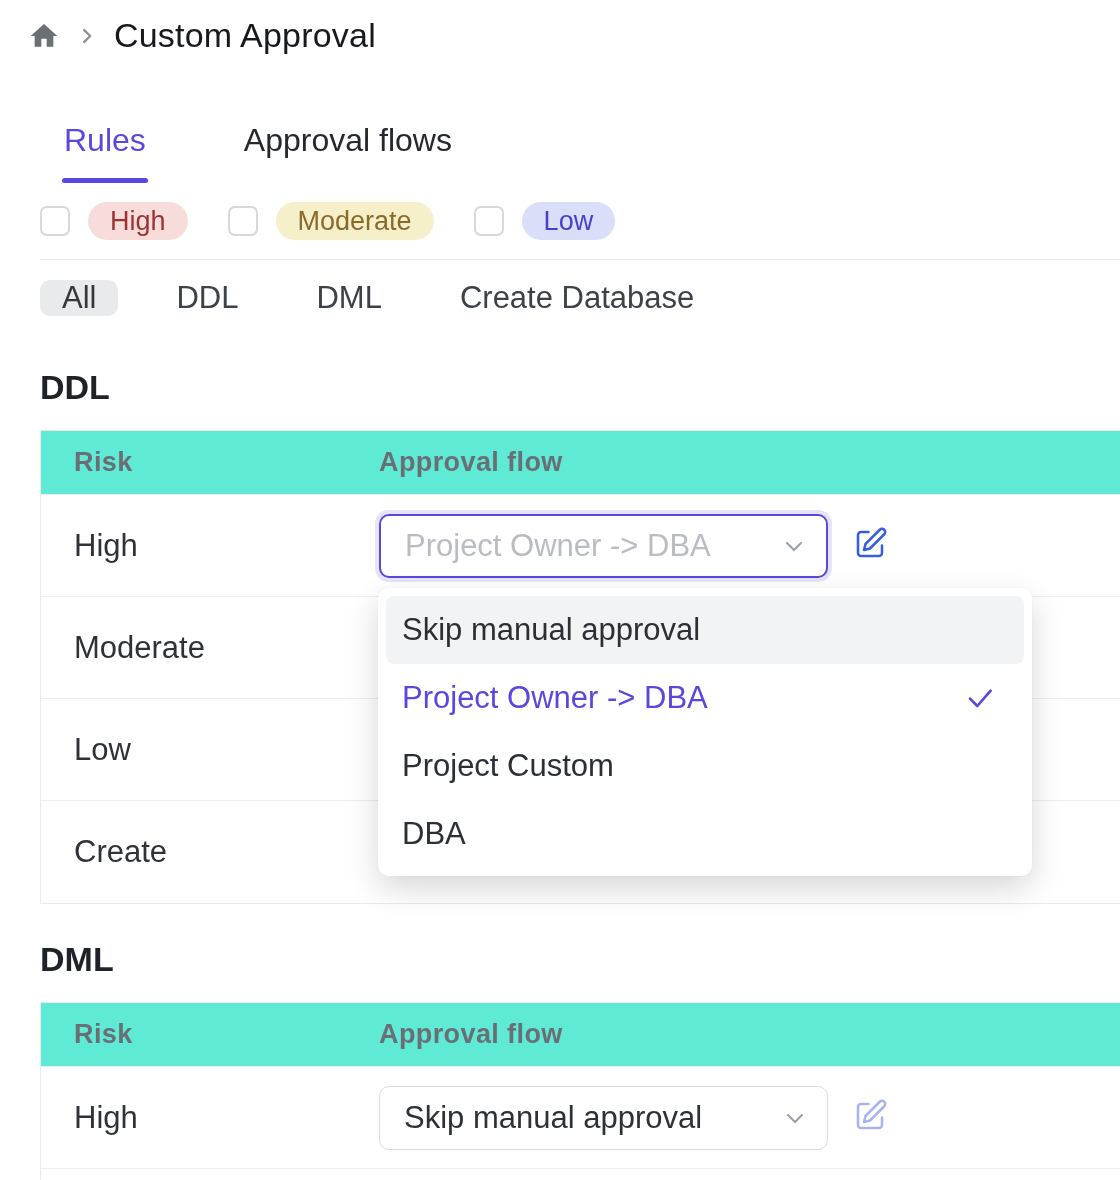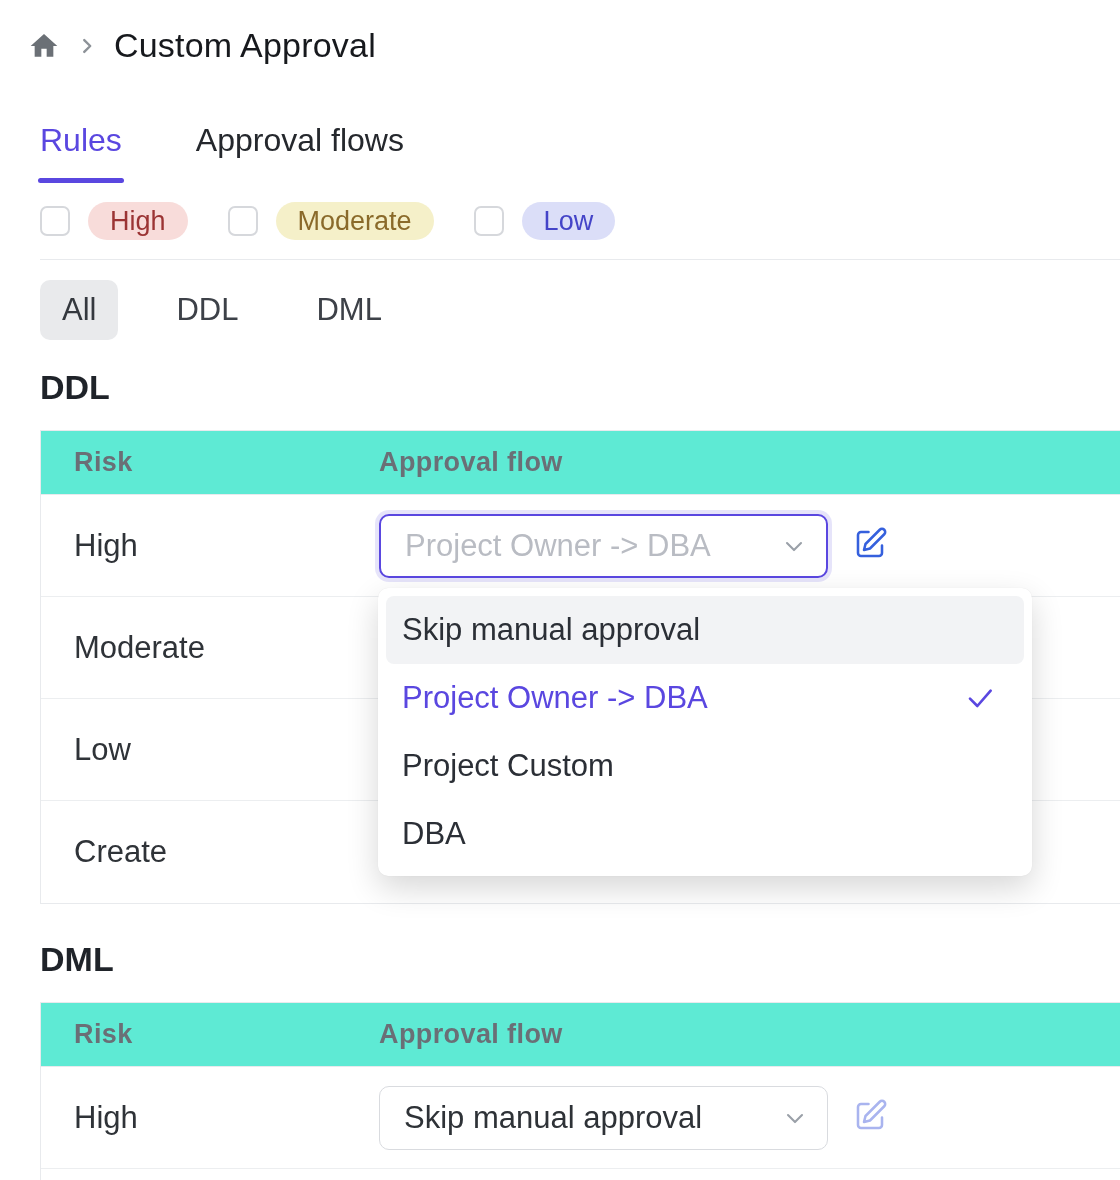--- a/index.html
+++ b/index.html
@@ -1,45 +1,45 @@
 <!DOCTYPE html>
 <html><head>
 <meta charset="utf-8">
 <style>
   * { margin:0; padding:0; box-sizing:border-box; }
   html,body { background:#fff; }
   body { font-family:"Liberation Sans", sans-serif; color:#2f3338; }
   #app { position:relative; width:1120px; height:1180px; background:#fff; overflow:hidden; }
 
   
-  .breadcrumb { position:absolute; top:26px; left:28px; display:flex; align-items:center; gap:14px; }
+  .breadcrumb { position:absolute; top:16px; left:28px; display:flex; align-items:center; gap:14px; }
   .breadcrumb .home { width:34px; height:34px; display:flex; align-items:center; }
   .breadcrumb .crumb-chevron { width:24px; height:24px; display:flex; align-items:center; }
   .breadcrumb .title { font-size:34px; font-weight:500; color:#17191d; letter-spacing:.2px; }
 
   
   .tabs { position:absolute; top:122px; left:40px; display:flex; gap:74px; }
-  .tab { position:relative; font-size:32px; color:#25282d; padding-bottom:24px; cursor:pointer; }
+  .tab { position:relative; font-size:32px; color:#25282d; padding-bottom:24px; cursor:pointer;margin-left:24px; }
   .tab.active { color:#5a47e0; }
   .tab.active::after { content:""; position:absolute; left:-2px; right:-2px; bottom:0; height:5px; background:#5a47e0; border-radius:3px; }
 
   
   .filters { position:absolute; top:202px; left:40px; display:flex; align-items:center; gap:40px; }
   .filter-group { display:flex; align-items:center; gap:18px; }
   .checkbox { width:30px; height:30px; background:#fff; border:2px solid #d6d8dc; border-radius:7px; }
   .badge { height:38px; display:flex; align-items:center; padding:0 22px; border-radius:19px; font-size:27px; }
   .badge.high { background:#f8dcda; color:#9b3434; }
   .badge.moderate { background:#f5f0c9; color:#8a6a2a; }
   .badge.low { background:#dbdef8; color:#4444c8; }
 
   .divider { position:absolute; top:259px; left:40px; right:0; height:1px; background:#e8eaed; }
 
   
   .segments { position:absolute; top:280px; left:40px; display:flex; align-items:center; gap:38px; }
-  .segment { height:60px; display:flex; align-items:center; padding:0 20px; font-size:31px; color:#3d4148; border-radius:10px; cursor:pointer; }
+  .segment { height:36px; display:flex; align-items:center; padding:0 20px; font-size:31px; color:#3d4148; border-radius:10px; cursor:pointer; }
   .segment.active { background:#e9eaec; padding:0 22px; color:#34383e; }
 
   
   .section-heading { position:absolute; left:40px; font-size:34px; font-weight:700; color:#1f2329; }
   #ddl-heading { top:368px; }
   #dml-heading { top:940px; }
 
   
   .rule-table { position:absolute; left:40px; width:1080px; border:1px solid #e8eaed; border-right:none; background:#fff; }
   #ddl-table { top:430px; }
@@ -111,20 +111,21 @@
       <span class="badge low">Low</span>
     </div>
   </div>
 
   <div class="divider"></div>
 
   <div class="segments">
     <div class="segment active">All</div>
     <div class="segment">DDL</div>
     <div class="segment">DML</div>
+    <div class="segment">Create Database</div>
   </div>
 
   <div class="section-heading" id="ddl-heading">DDL</div>
 
   <div class="rule-table" id="ddl-table">
     <div class="thead">
       <div class="th risk-col">Risk</div>
       <div class="th">Approval flow</div>
     </div>
     <div class="trow">

